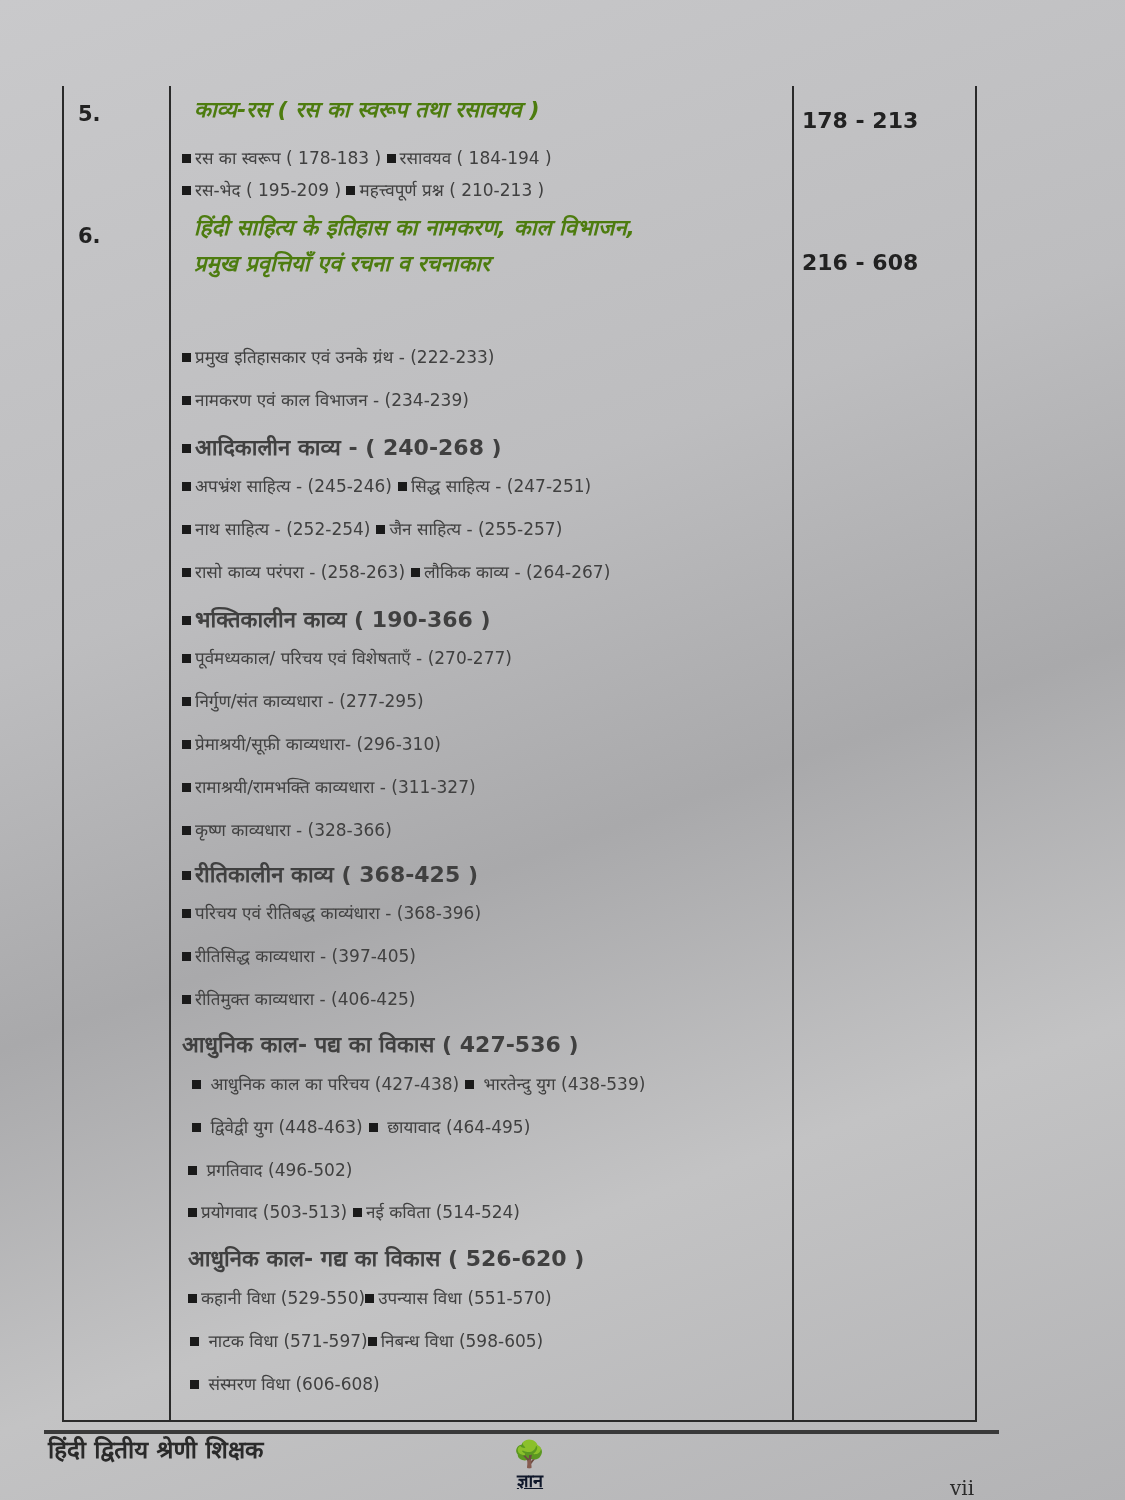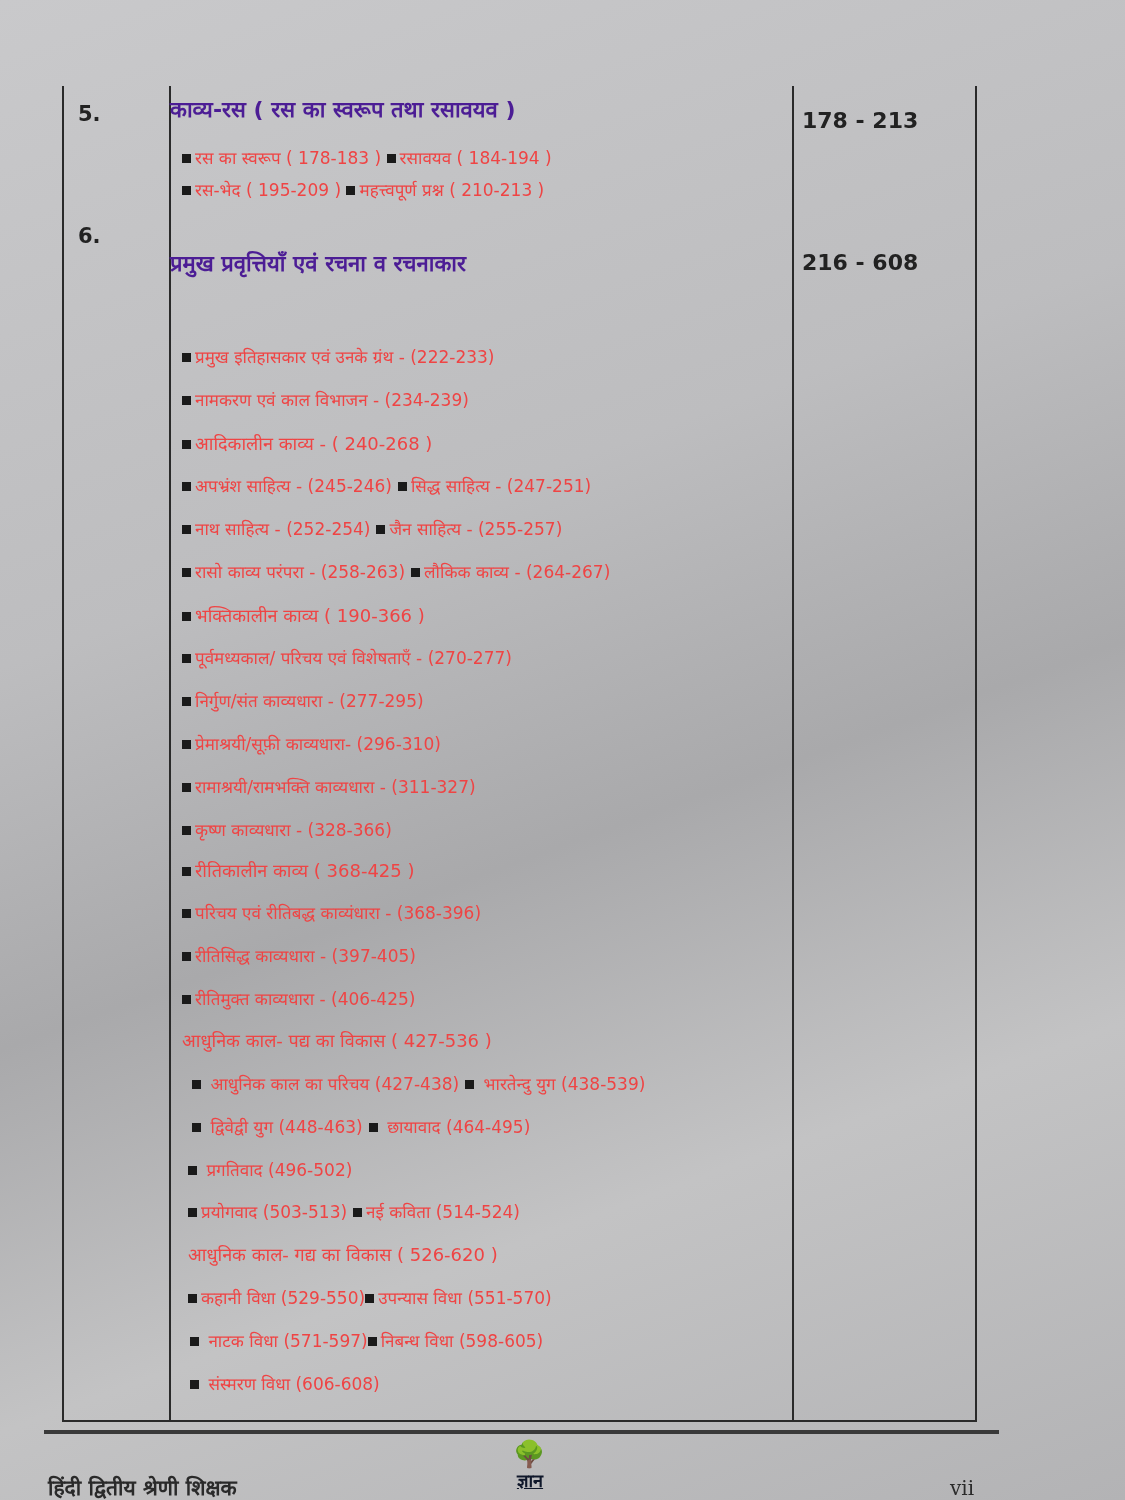--- a/index.html
+++ b/index.html
@@ -20,33 +20,33 @@
   .col-line { position: absolute; top: 0; bottom: 0; width: 2px; background: #2a2a2a; }
   .col-line.c1 { left: 105px; }
   .col-line.c2 { left: 728px; }
   .num {
     position: absolute; left: 14px; font-size: 21px; font-weight: bold; color: #222;
   }
   .pages {
     position: absolute; left: 738px; font-size: 22px; font-weight: bold; color: #222;
   }
   .heading {
-    position: absolute; left: 106px; font-size: 22px; font-weight: bold; color: #4c1d95; line-height: 36px;
+    position: absolute; left: 130px; font-size: 22px; font-weight: bold; color: #4d7c0f; line-height: 36px; font-style: italic;
   }
   .item {
-    position: absolute; left: 118px; font-size: 17px; color: #ef4444; white-space: nowrap; text-align: center;
+    position: absolute; left: 118px; font-size: 17px; color: #404040; white-space: nowrap; text-align: center;
   }
-  .item.bold { font-weight: normal; font-size: 18px; }
+  .item.bold { font-weight: bold; font-size: 22px; }
   .sq { display: inline-block; width: 9px; height: 9px; background: #1a1a1a; margin-right: 4px; vertical-align: middle; position: relative; top: -1px; }
   .sep { display: inline-block; width: 6px; }
   .footer-rule {
     position: absolute; left: 44px; top: 1430px; width: 955px; height: 4px; background: #3a3a3a;
   }
   .footer-title {
-    position: absolute; left: 48px; top: 1473px; font-size: 21px; font-weight: bold; color: #2a2a2a;
+    position: absolute; left: 48px; top: 1432px; font-size: 24px; font-weight: bold; color: #2a2a2a;
   }
   .footer-logo {
     position: absolute; left: 500px; top: 1440px; width: 60px; text-align: center;
   }
   .footer-logo .tree { font-size: 26px; color: #333; line-height: 28px; }
   .footer-logo .lbl { font-size: 18px; font-weight: bold; color: #0f172a; text-decoration: underline; }
   .footer-page {
     position: absolute; left: 950px; top: 1460px; font-size: 20px; font-family: "DejaVu Serif", serif; color: #2a2a2a; margin-top: 16px;
   }
 </style>
@@ -64,20 +64,21 @@
     <div class="item" style="top:60px">
       <span class="sq"></span><span>रस का स्वरूप ( 178-183 )</span>
       <span class="sq"></span><span>रसावयव ( 184-194 )</span>
     </div>
     <div class="item" style="top:92px">
       <span class="sq"></span><span>रस-भेद ( 195-209 )</span>
       <span class="sq"></span><span>महत्त्वपूर्ण प्रश्न ( 210-213 )</span>
     </div>
 
     <div class="num" style="top:138px">6.</div>
+    <div class="heading" style="top:124px">हिंदी साहित्य के इतिहास का नामकरण, काल विभाजन,</div>
     <div class="heading" style="top:160px">प्रमुख प्रवृत्तियाँ एवं रचना व रचनाकार</div>
     <div class="pages" style="top:164px">216 - 608</div>
 
     <div class="item" style="top:259px"><span class="sq"></span><span>प्रमुख इतिहासकार एवं उनके ग्रंथ - (222-233)</span></div>
     <div class="item" style="top:302px"><span class="sq"></span><span>नामकरण एवं काल विभाजन - (234-239)</span></div>
     <div class="item bold" style="top:345px"><span class="sq"></span><span>आदिकालीन काव्य - ( 240-268 )</span></div>
     <div class="item" style="top:388px"><span class="sq"></span><span>अपभ्रंश साहित्य - (245-246)</span><span class="sep"></span><span class="sq"></span><span>सिद्ध साहित्य - (247-251)</span></div>
     <div class="item" style="top:431px"><span class="sq"></span><span>नाथ साहित्य - (252-254)</span><span class="sep"></span><span class="sq"></span><span>जैन साहित्य - (255-257)</span></div>
     <div class="item" style="top:474px"><span class="sq"></span><span>रासो काव्य परंपरा - (258-263)</span><span class="sep"></span><span class="sq"></span><span>लौकिक काव्य - (264-267)</span></div>
     <div class="item bold" style="top:517px"><span class="sq"></span><span>भक्तिकालीन काव्य ( 190-366 )</span></div>

